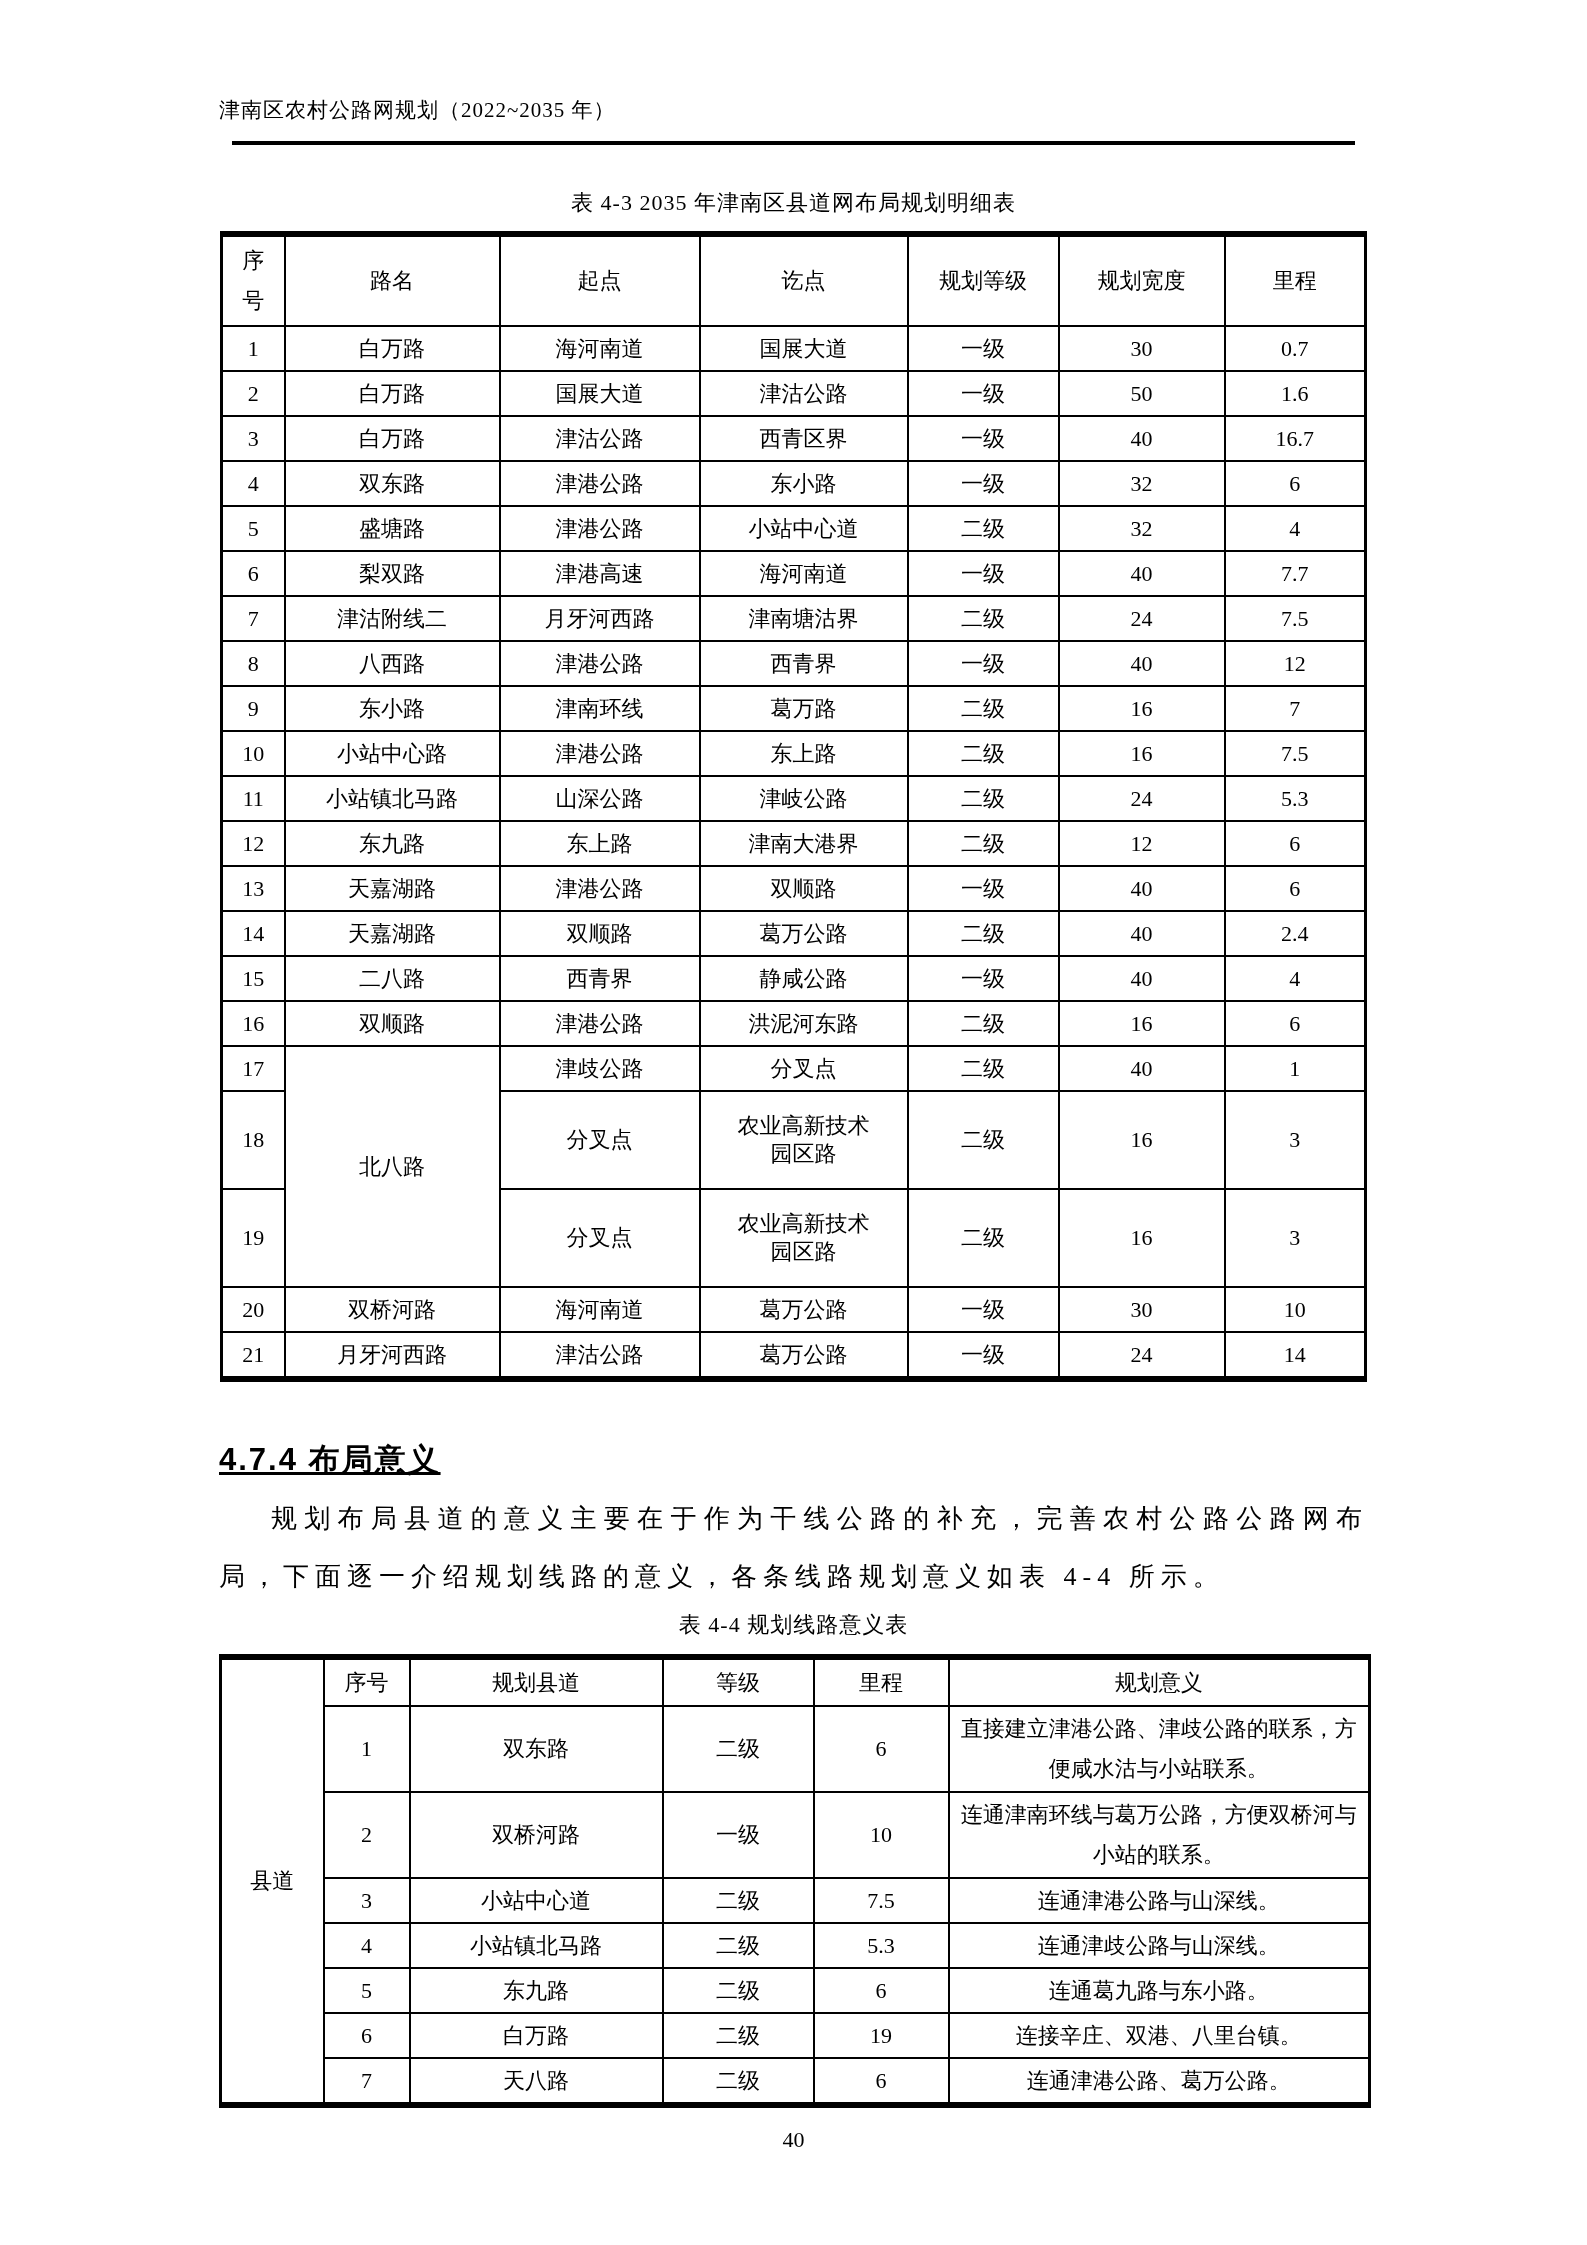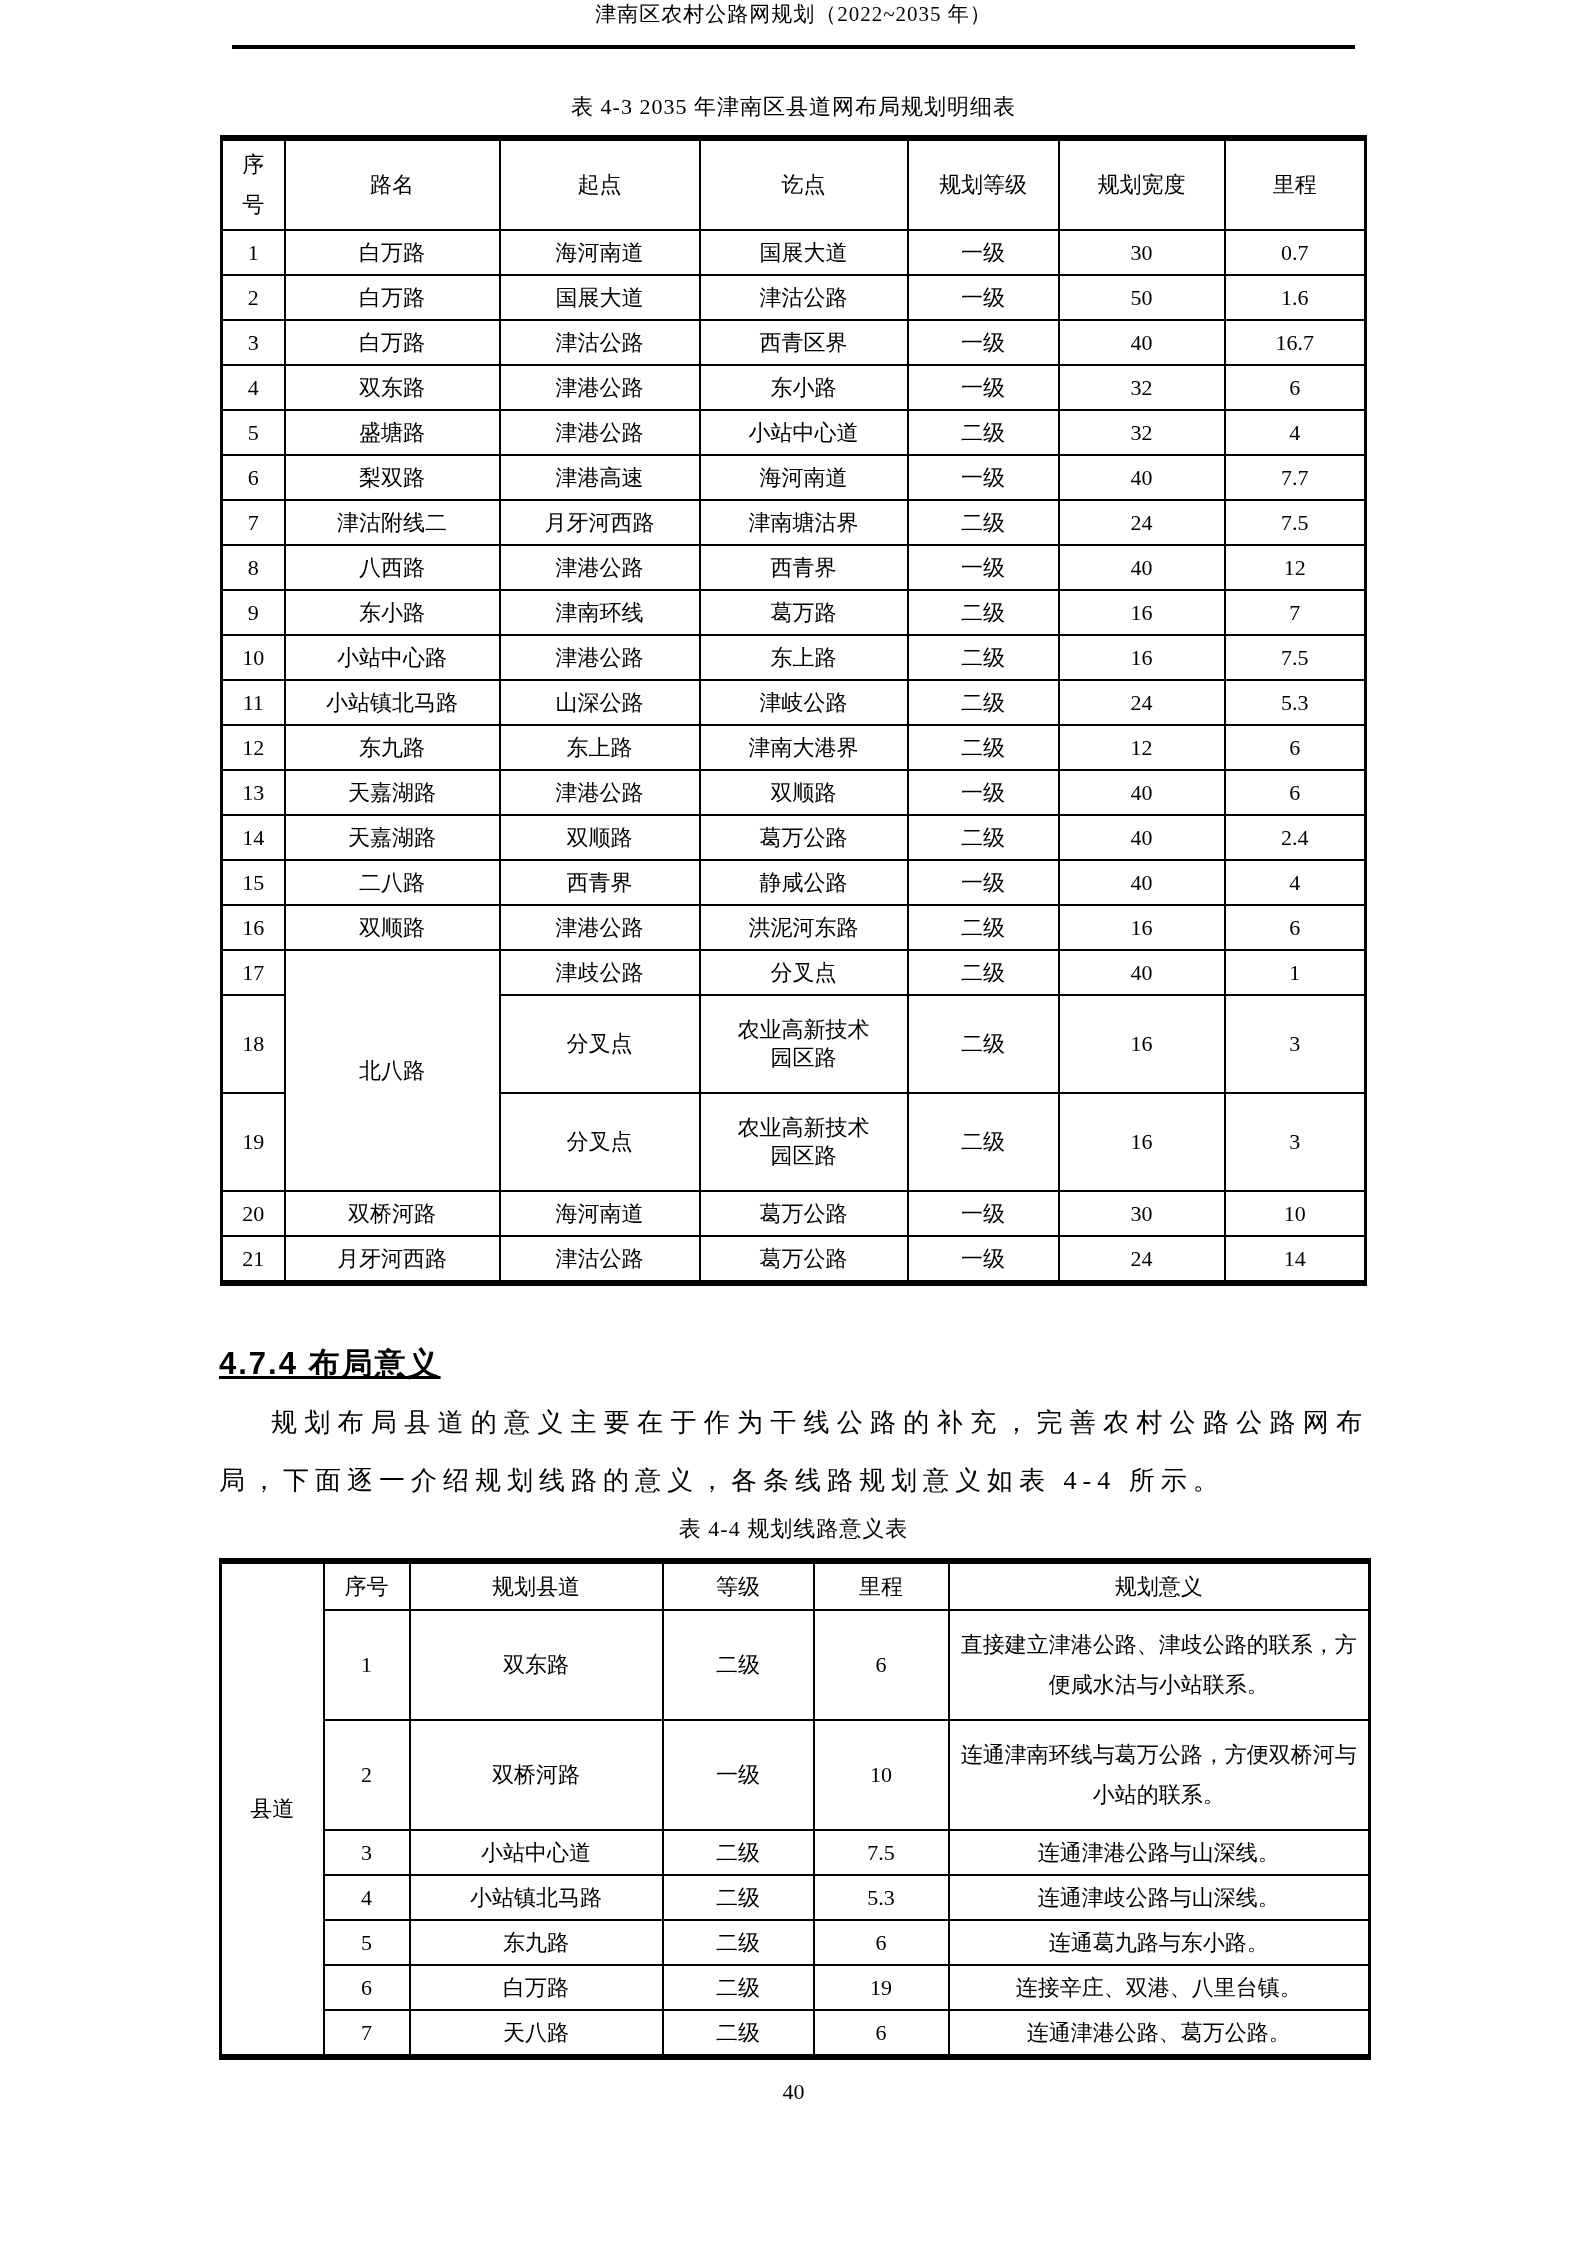--- a/index.html
+++ b/index.html
@@ -12,21 +12,22 @@
     background: #ffffff;
     color: #000000;
     font-family: "Liberation Serif", "DejaVu Serif", serif;
     overflow: hidden;
   }
   .content {
     width: 1149px;
     margin: 0 auto;
   }
   .page-header {
-    text-align: center;
+    padding-top: 96px;
+    text-align: left;
     font-size: 21px;
     letter-spacing: 1px;
   }
   .header-rule {
     width: 1123px;
     height: 4px;
     background: #000;
     margin: 17px auto 0;
   }
   .table-caption {
@@ -84,21 +85,21 @@
   
   .t44 col.g  { width: 103px; }
   .t44 col.d0 { width: 86px; }
   .t44 col.d1 { width: 253px; }
   .t44 col.d2 { width: 151px; }
   .t44 col.d3 { width: 135px; }
   .t44 col.d4 { width: 421px; }
   .t44 tr.head th { height: 45px; }
   .t44 tbody td { height: 43px; }
   .t44 tr.tall td { height: 84px; }
-  .t44 tr.tall td.d4 { line-height: 40px; padding: 12px 10px; }
+  .t44 tr.tall td.d4 { line-height: 40px; padding: 0 10px; }
 
   .section-heading {
     font-family: "Liberation Sans", "DejaVu Sans", sans-serif;
     font-weight: bold;
     font-size: 31px;
     letter-spacing: 2px;
     margin-top: 57px;
     text-decoration: underline;
   }
   .body-paragraph {

